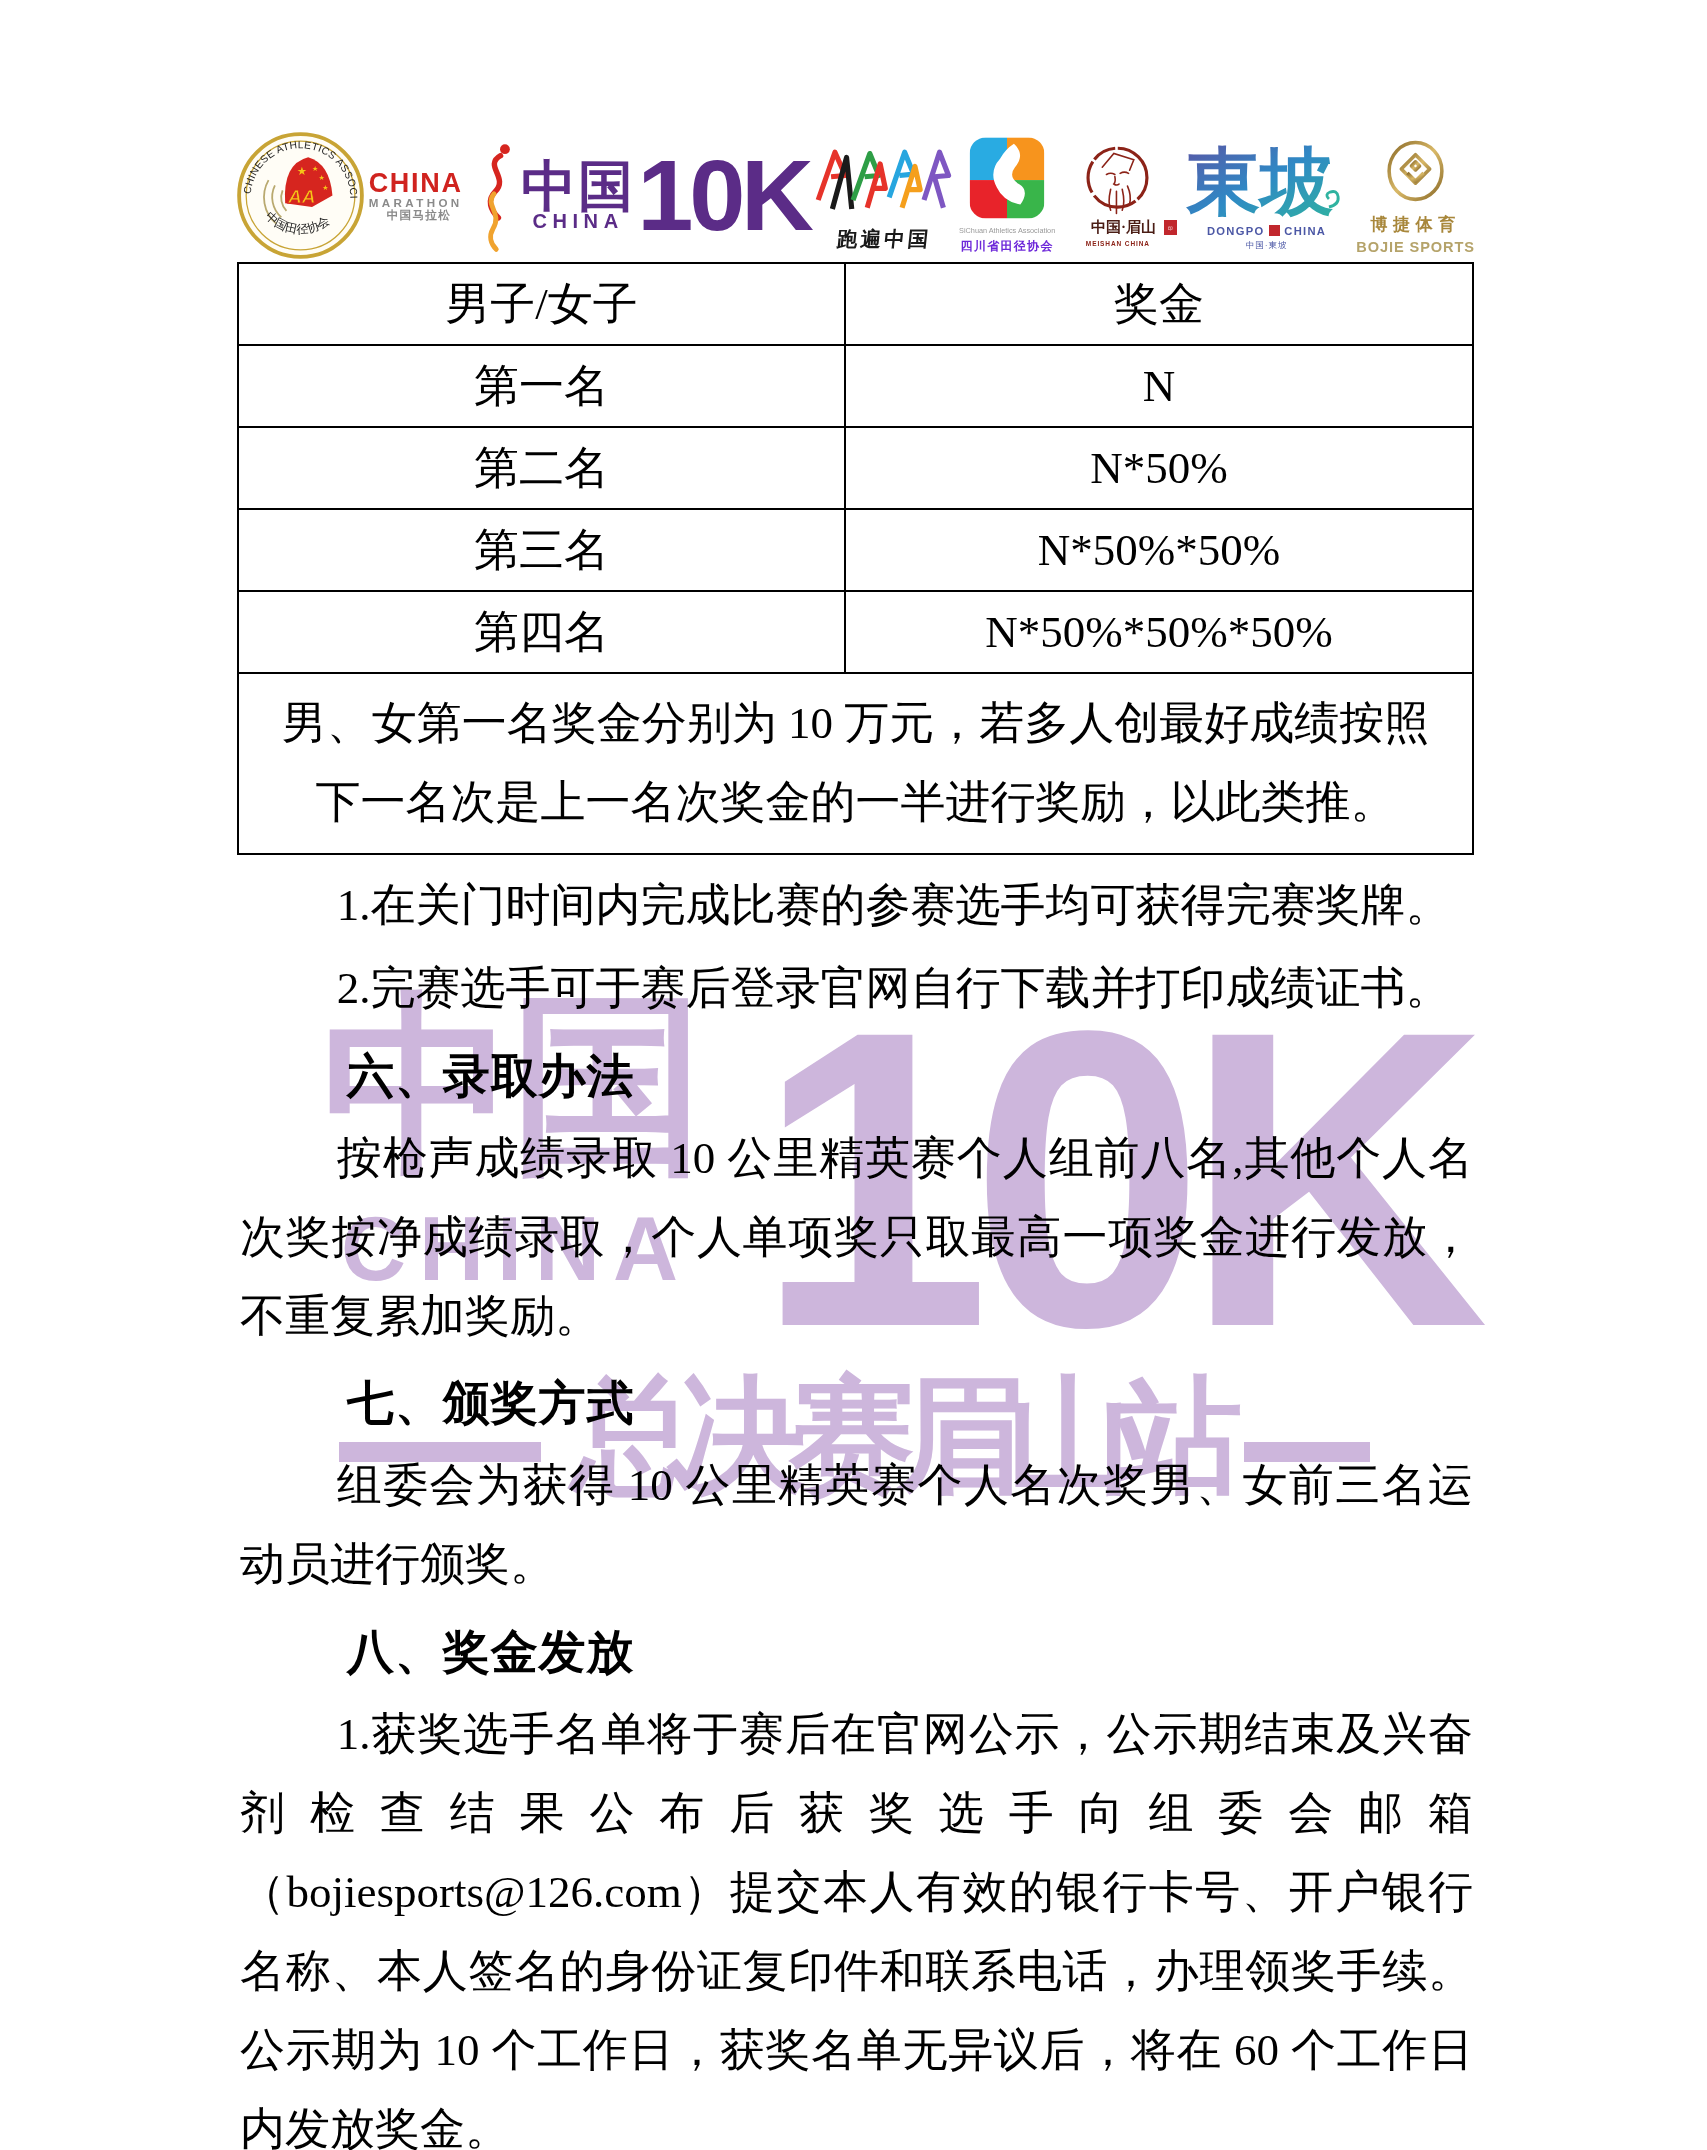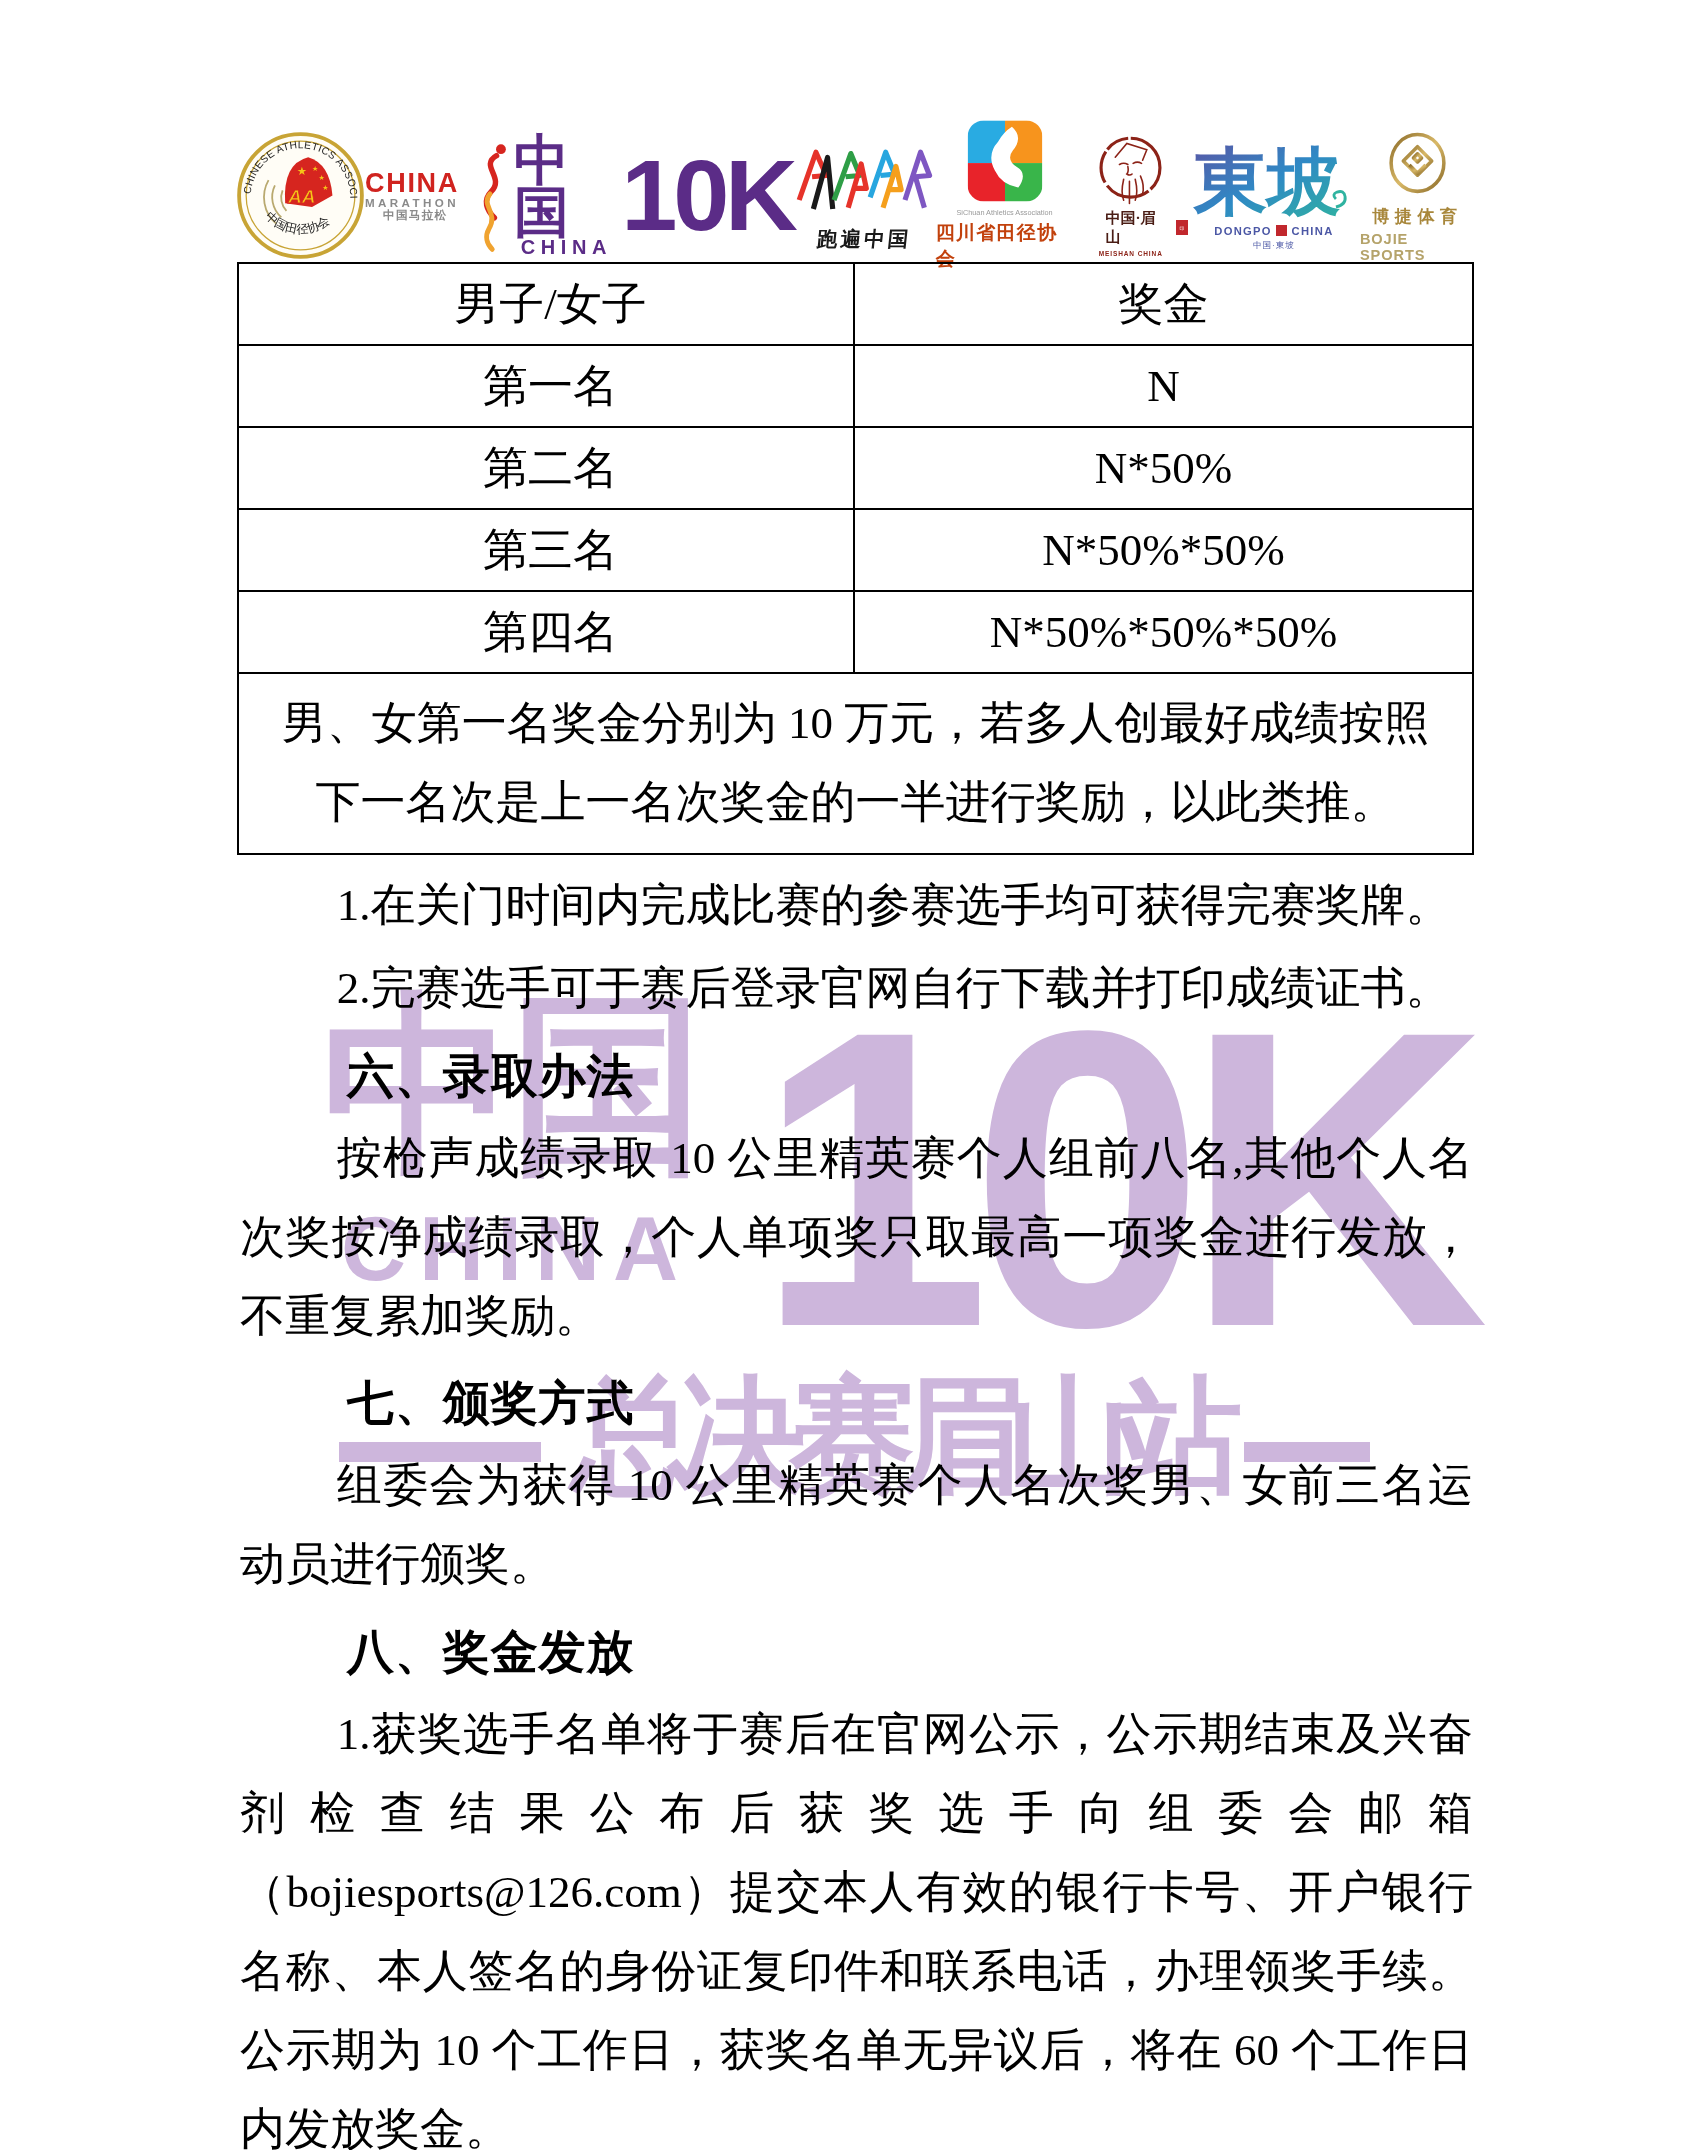--- a/index.html
+++ b/index.html
@@ -24,38 +24,38 @@
   .lm-l2{color:#8a8a8a;font-family:"Liberation Sans",sans-serif;font-weight:700;font-size:11.6px;letter-spacing:3.4px;}
   .lm-l3{color:#8a8a8a;font-family:Liberation Serif, serif;font-weight:700;font-size:11.6px;letter-spacing:1.3px;padding-left:18px;}
   .l10k{display:flex;align-items:center;gap:2.6px;color:#5b2c87;font-family:"Liberation Sans",sans-serif;}
   .l10k-col{display:flex;flex-direction:column;align-items:center;line-height:0.95;}
   .l10k-cn{font-weight:900;font-size:55px;letter-spacing:1.7px;}
   .l10k-en{font-weight:900;font-size:20px;letter-spacing:5.6px;}
   .l10k-big{font-weight:900;font-size:101px;letter-spacing:-4.3px;line-height:1;}
   .lpb-cap{font-family:"Liberation Sans",sans-serif;font-weight:900;font-size:20.6px;letter-spacing:3px;
            color:#1a1a1a;transform:skewX(-6deg);}
   .lsc-en{font-family:"Liberation Sans",sans-serif;font-size:7.3px;color:#9a9a9a;}
-  .lsc-cn{font-family:"Liberation Sans",sans-serif;font-weight:700;font-size:19px;color:#c2410c;letter-spacing:1.3px;}
+  .lsc-cn{font-family:"Liberation Sans",sans-serif;font-weight:700;font-size:12px;color:#6d28d9;letter-spacing:1.3px;}
   .lms-row{display:flex;align-items:center;gap:8px;margin-left:32px;}
   .lms-cn{font-family:"Liberation Serif",serif;font-weight:700;font-size:15px;color:#4a1d15;}
   .lms-seal{width:13px;height:14.6px;background:#c1272d;color:#fff;font-size:4.7px;display:flex;
             align-items:center;justify-content:center;font-family:"Liberation Sans",sans-serif;}
   .lms-en{font-family:"Liberation Sans",sans-serif;font-weight:700;font-size:6.5px;color:#8c2318;letter-spacing:0.9px;}
   .ldp-row{display:flex;align-items:center;gap:4.3px;font-family:"Liberation Sans",sans-serif;
            font-weight:700;font-size:11.2px;color:#4b57a5;letter-spacing:1.3px;}
   .ldp-sq{width:11.2px;height:11.2px;background:#c1272d;display:inline-block;}
   .ldp-b{font-family:"Liberation Serif",serif;font-size:8.6px;color:#4b57a5;letter-spacing:0.9px;}
   .lbj-cn{font-family:"Liberation Serif",serif;font-weight:700;font-size:17px;color:#a8873b;letter-spacing:5.6px;text-align:center;}
   .lbj-en{font-family:"Liberation Sans",sans-serif;font-weight:700;font-size:14.6px;color:#b5a36a;letter-spacing:0.9px;}
   
   table.prize{position:absolute;z-index:2;left:237px;top:262px;width:1237px;
               border-collapse:collapse;table-layout:fixed;}
   table.prize td{border:2.6px solid #000;text-align:center;vertical-align:middle;
                  font-size:45px;height:80px;padding:0;}
-  table.prize td.c1{width:49%;padding-left:9px;}
+  table.prize td.c1{width:49%;}
   table.prize td.note-cell{height:auto;padding:9.5px 4.3px 11.2px 4.3px;line-height:79px;}
   
   .doc{position:absolute;z-index:2;left:236px;top:862px;width:1241px;
        font-size:45px;line-height:79px;text-align:justify;}
   .doc h2{margin:7.7px 0 0 0;font-family:"Liberation Sans",sans-serif;font-weight:900;
           font-size:47px;line-height:79px;padding-left:111px;letter-spacing:0.9px;}
   .doc p{margin:4px;text-indent:2.15em;}
 </style>
 </head>
 <body>

